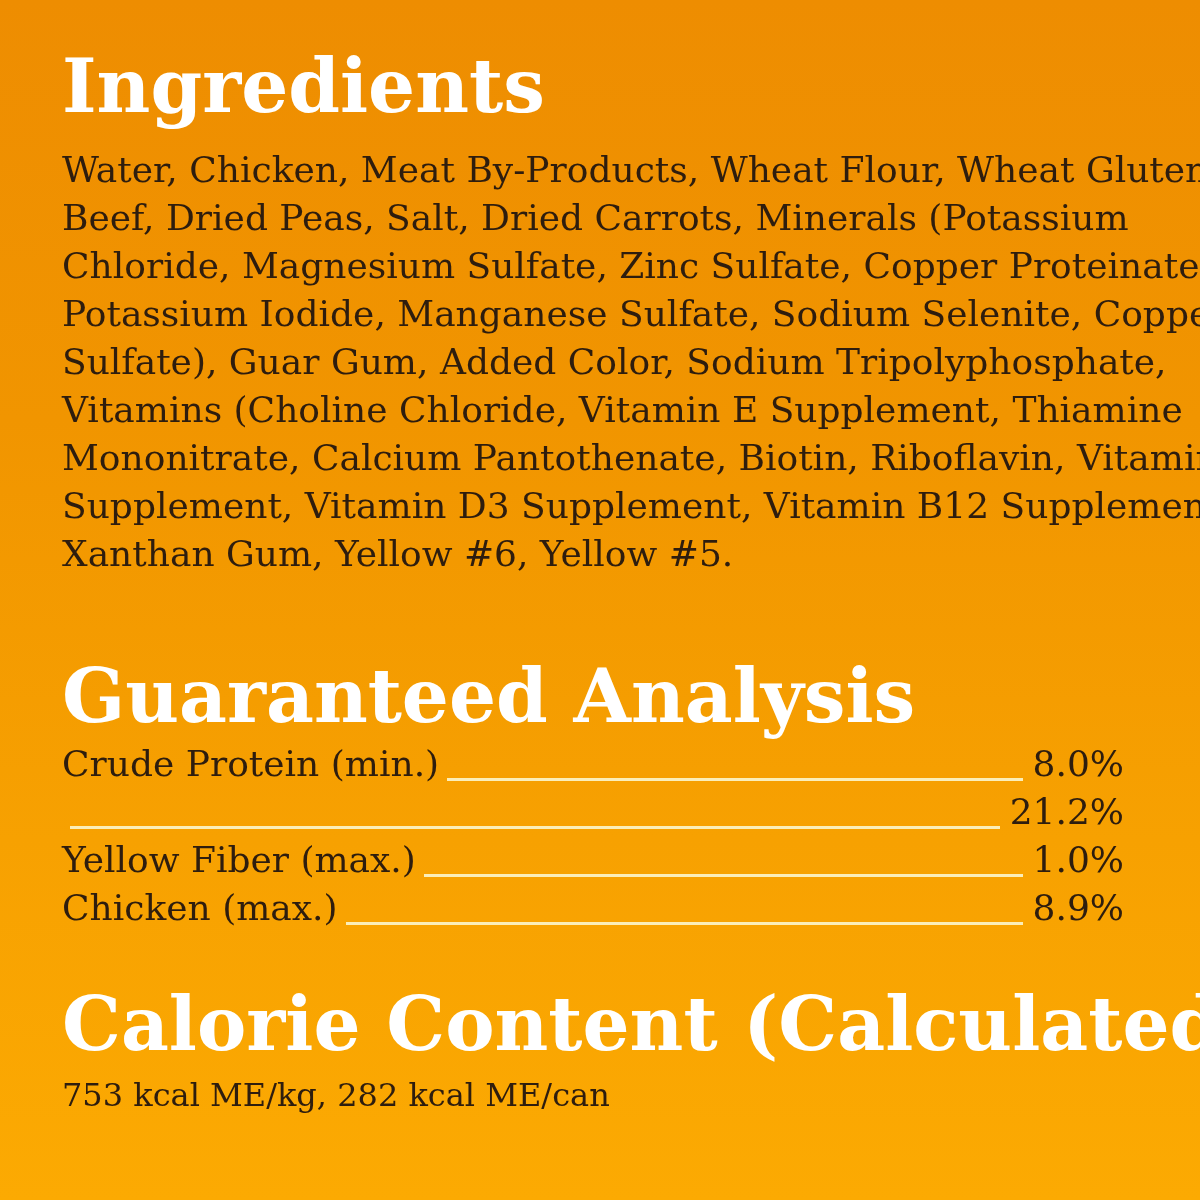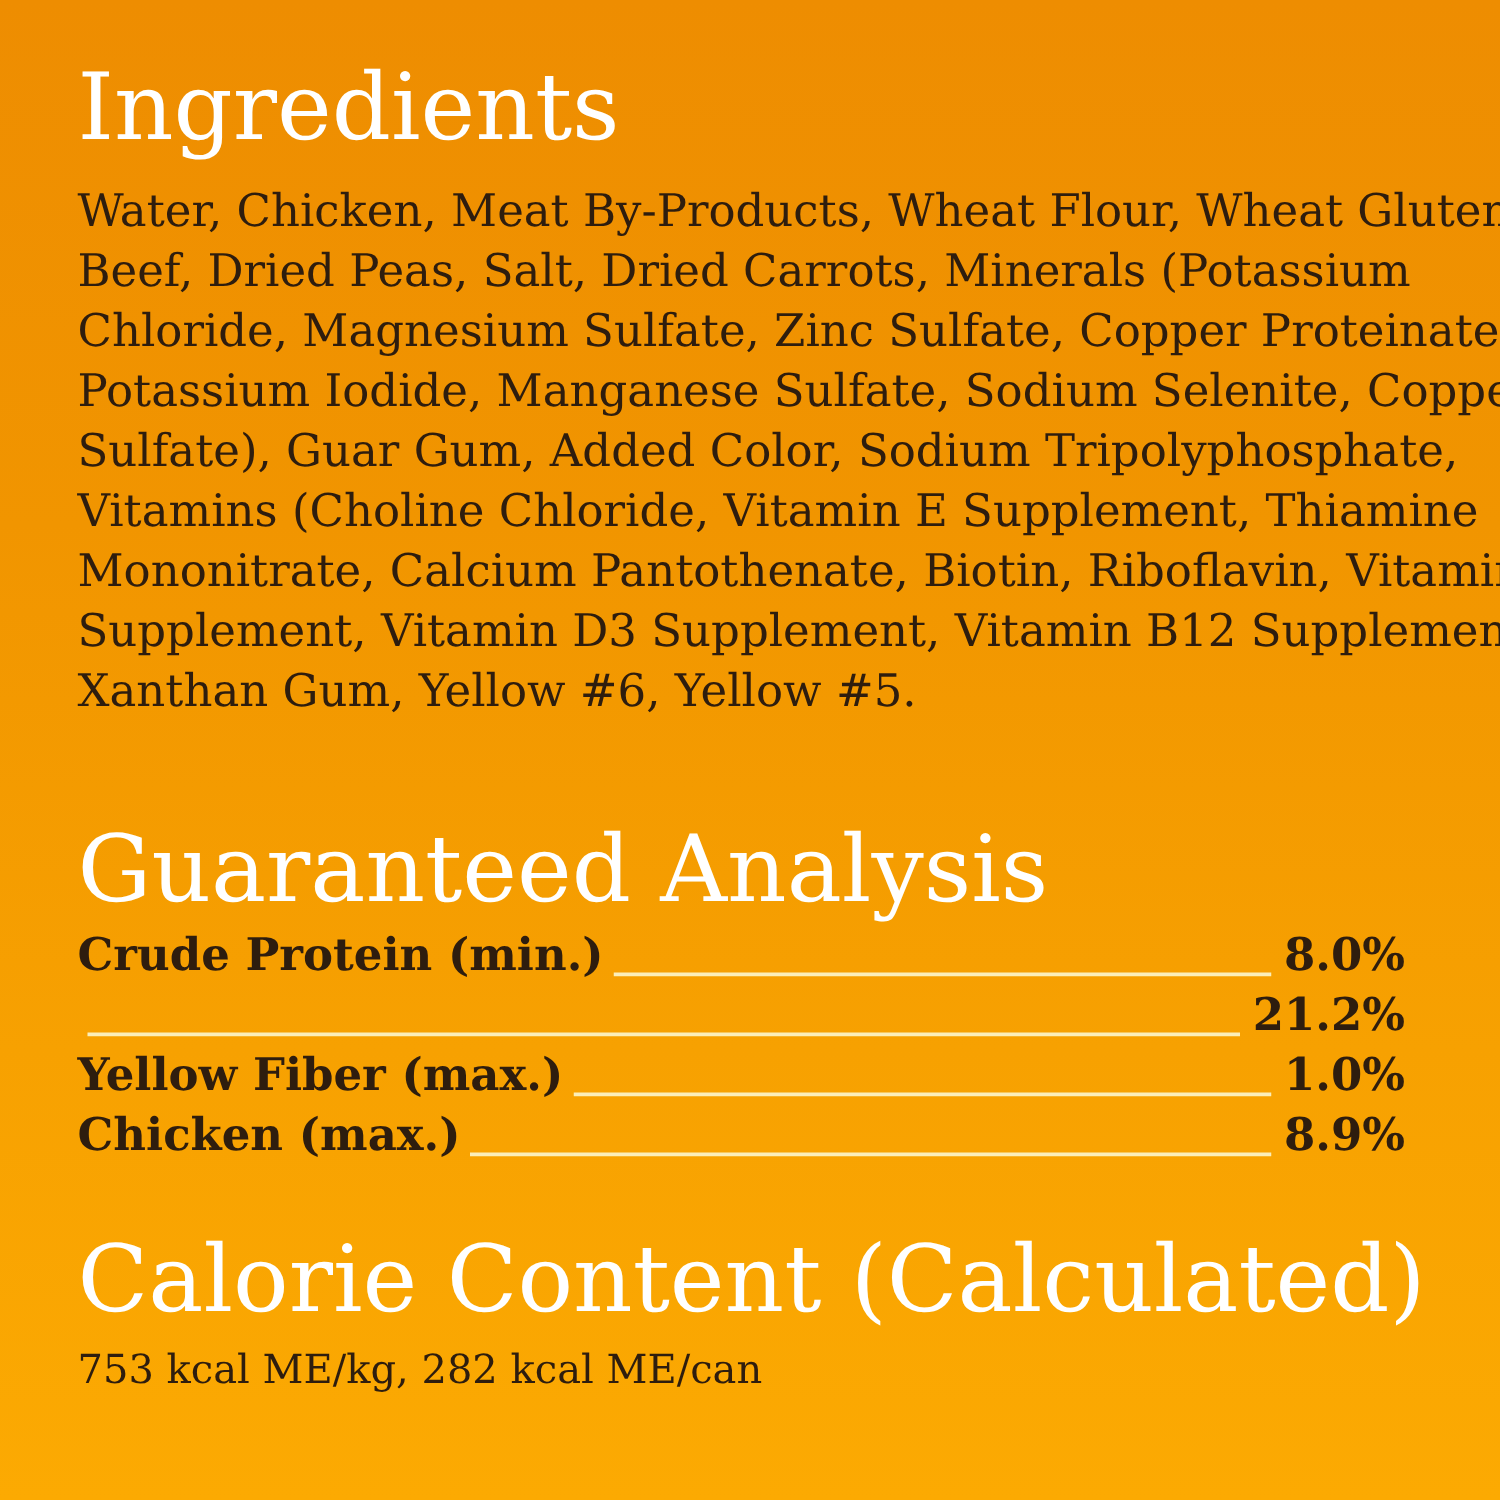--- a/index.html
+++ b/index.html
@@ -10,21 +10,21 @@
   }
   .page {
     position: relative;
     width: 1200px; height: 1200px;
     background: linear-gradient(180deg, #EE8D01 0%, #F19500 35%, #F7A101 70%, #FCAA02 100%);
   }
   .section-title {
     position: absolute;
     left: 62px;
     margin: 0;
-    font-weight: normal;
+    font-weight: bold;
     font-size: 74px;
     line-height: 80px;
     color: #FFFFFF;
     white-space: nowrap;
     letter-spacing: 0px;
   }
   #ingredients-title { top: 46px; }
   #ga-title { top: 656px; text-align: right; }
   #cc-title { top: 984px; }
 
@@ -42,21 +42,20 @@
     left: 62px; top: 740px;
     width: 1062px;
     color: #2E1D0E;
   }
   .ga-row {
     display: flex;
     align-items: flex-start;
     height: 48px;
     font-size: 36px;
     line-height: 48px;
-    font-weight: bold;
   }
   .ga-label { white-space: nowrap; }
   .ga-leader {
     flex: 1;
     height: 38px;
     border-bottom: 3px solid #FBEEB9;
     margin: 0 10px 0 8px;
     min-width: 30px;
   }
   .ga-value { white-space: nowrap; text-align: center; }

